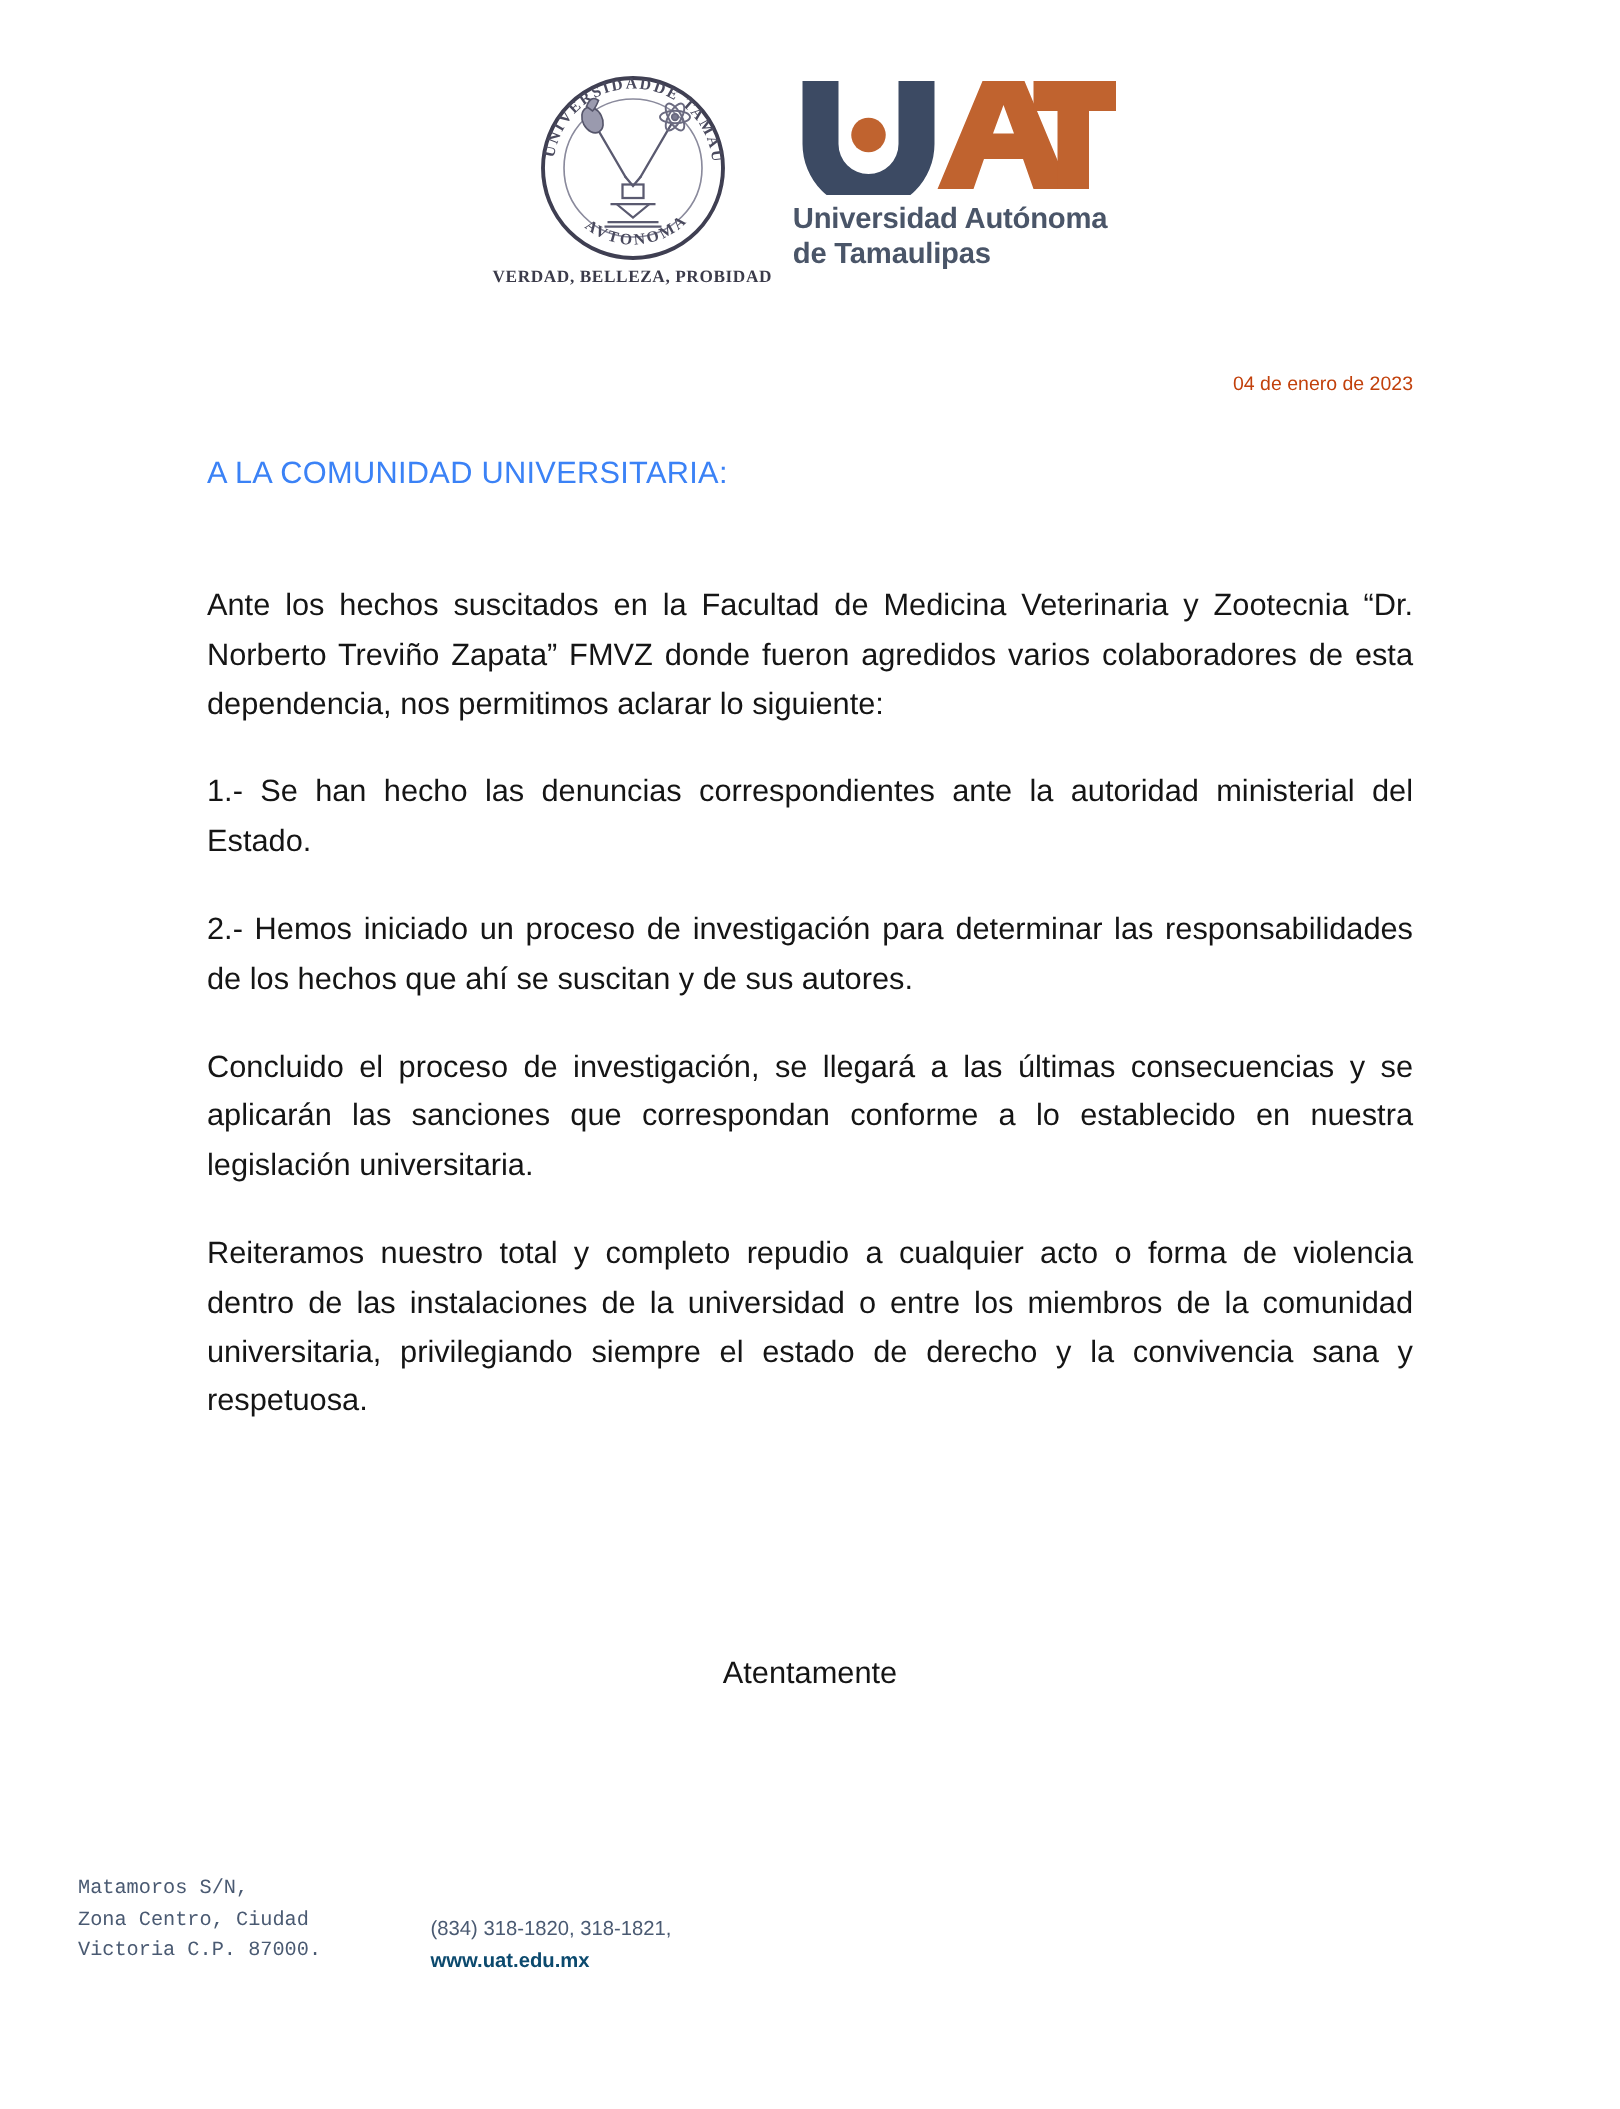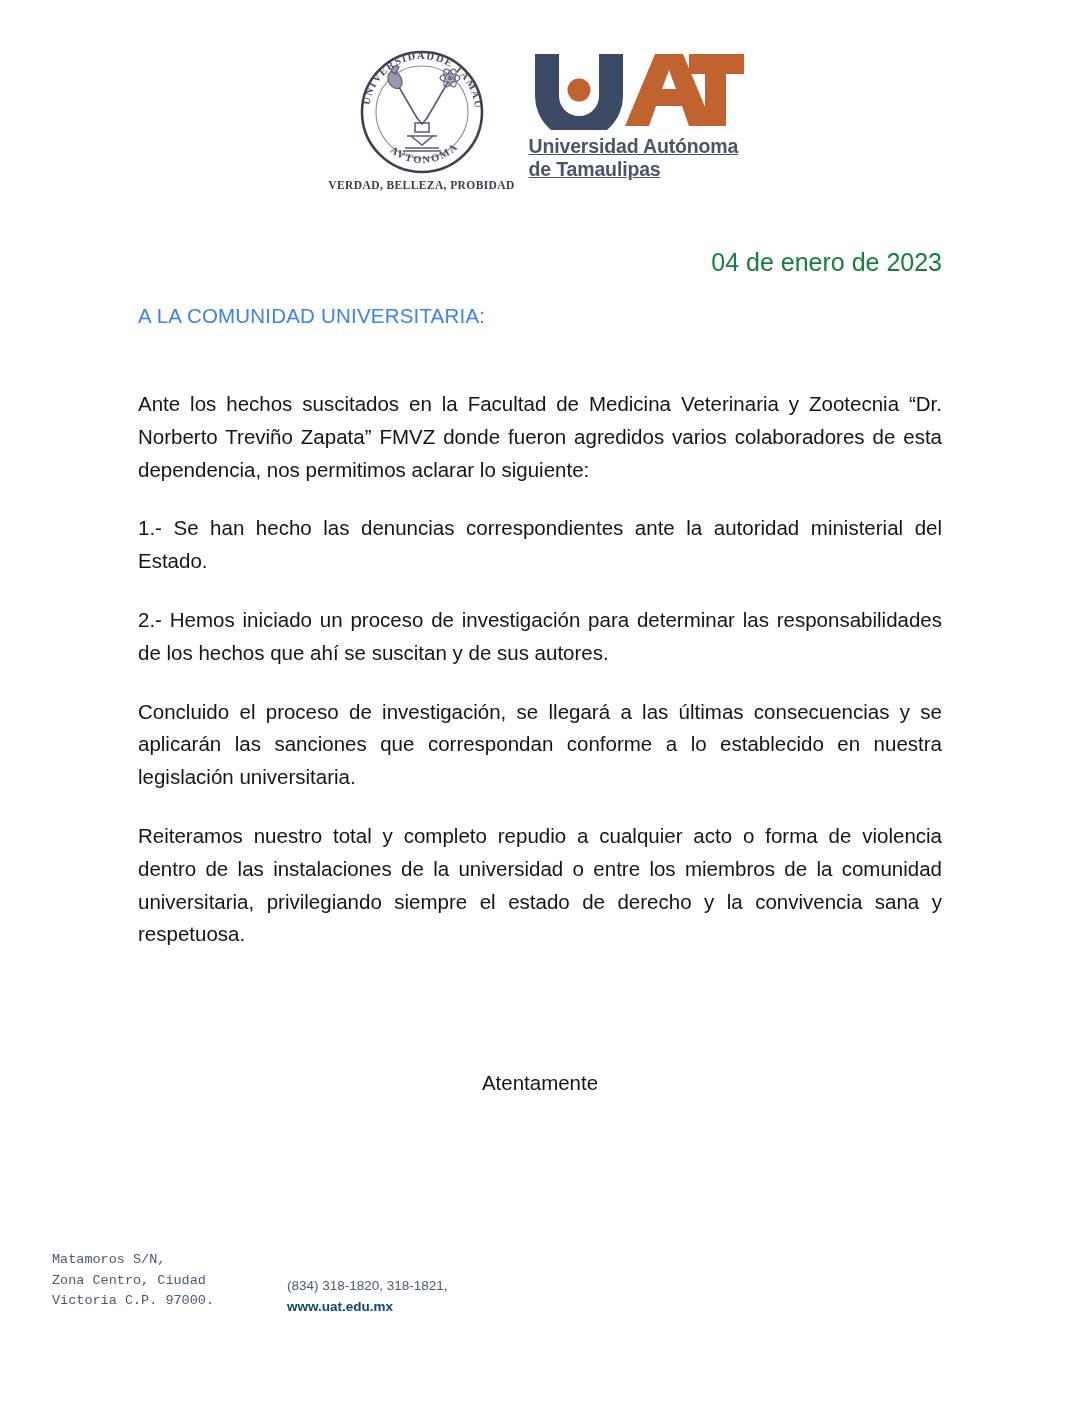--- a/index.html
+++ b/index.html
@@ -53,29 +53,29 @@
   }
   .uat-mark { display: block; }
   .brand-sub {
     font-size: 19.5px;
     font-weight: bold;
     color: #4a5568;
     line-height: 1.16;
     letter-spacing: -0.15px;
     margin-top: 5px;
   }
-  .brand-sub span { display: block; text-decoration: underline; }
+  .brand-sub span { display: block; }
   .date-line {
     position: absolute;
     top: 248px;
     left: 138px;
     width: 804px;
     text-align: right;
-    font-size: 25px;
-    color: #15803d;
+    font-size: 13px;
+    color: #c2410c;
   }
   .salutation {
     position: absolute;
     top: 304px;
     left: 138px;
     width: 804px;
     font-size: 20.5px;
     letter-spacing: 0.2px;
     color: #3b82f6;
   }
@@ -91,21 +91,21 @@
     text-align: justify;
     text-justify: inter-word;
     color: #151515;
     margin: 0 0 26px 0;
   }
   .para:last-child { margin-bottom: 0; }
 
   
   .closing {
     position: absolute;
-    top: 1068px;
+    top: 1101px;
     left: 0;
     width: 1080px;
     text-align: center;
     font-size: 20.5px;
     line-height: 1.45;
     color: #151515;
   }
   .closing span { display: block; }
 
   
@@ -213,19 +213,19 @@
 </div>
 
 <div class="closing">
   <span>Atentamente</span>
 </div>
 
 <div class="footer">
   <div class="footer-address">
     <span>Matamoros S/N,</span>
     <span>Zona Centro, Ciudad</span>
-    <span>Victoria C.P. 97000.</span>
+    <span>Victoria C.P. 87000.</span>
   </div>
   <div class="footer-contact">
     <span>(834) 318-1820, 318-1821,</span>
     <span class="footer-web">www.uat.edu.mx</span>
   </div>
 </div>
 
 </body></html>

